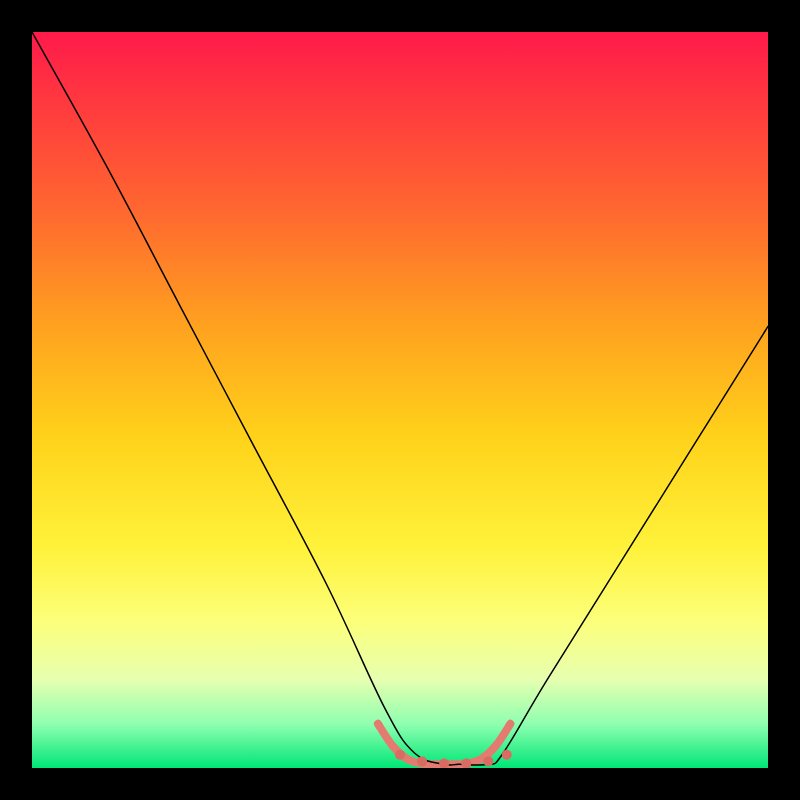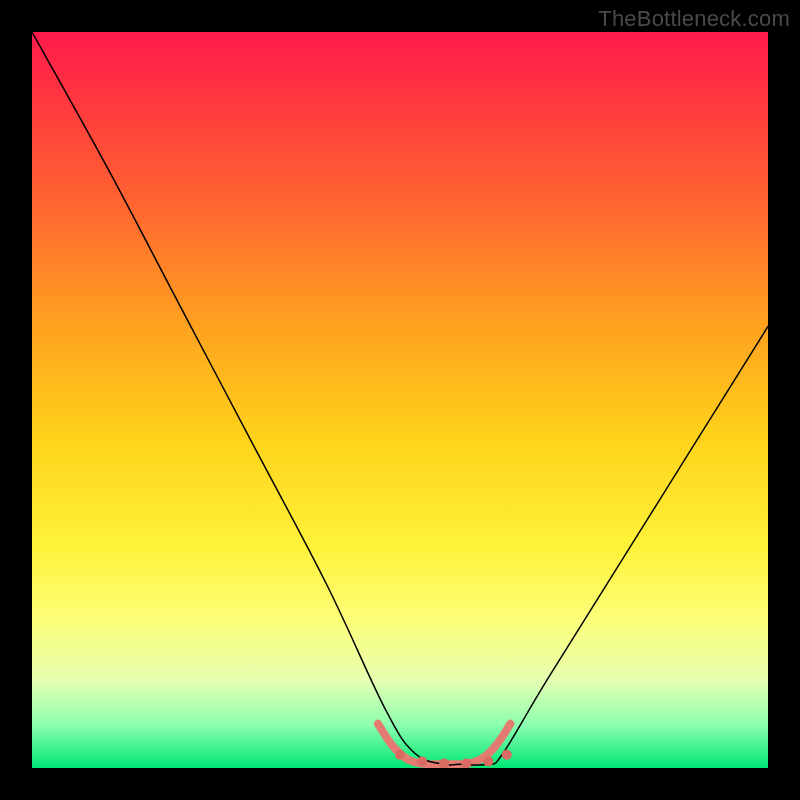--- a/index.html
+++ b/index.html
@@ -62,14 +62,13 @@
         <path d="M 345.91999999999996 691.84 C 348.5696 695.8144, 355.3408 707.5609599999999, 360.64 713.92 C 365.93919999999997 720.27904, 370.06080000000003 723.98848, 375.36 727.168 C 380.6592 730.34752, 384.78080000000006 730.6566399999999, 390.08000000000004 731.584 C 395.3792 732.51136, 399.5008 732.1875200000001, 404.8 732.32 C 410.0992 732.45248, 414.2208 732.45248, 419.52 732.32 C 424.81919999999997 732.1875200000001, 428.94079999999997 732.51136, 434.23999999999995 731.584 C 439.53919999999994 730.6566399999999, 443.6608 730.34752, 448.96 727.168 C 454.25919999999996 723.98848, 458.3808 720.27904, 463.68 713.92 C 468.9792 707.5609599999999, 475.7504 695.8144, 478.40000000000003 691.84" fill="none" stroke="#e37b71" stroke-width="8" stroke-linecap="round" stroke-linejoin="round"></path>
         <path d="M 0 0 C 13.248000000000001 23.846400000000003, 47.104000000000006 83.46240000000003, 73.60000000000001 132.48000000000002 C 100.096 181.4976, 120.70400000000002 221.9776, 147.20000000000002 272.32 C 173.69600000000003 322.6624, 194.30399999999997 361.8176, 220.79999999999998 412.16 C 247.296 462.5024, 270.5536 504.3072, 294.40000000000003 552 C 318.24640000000005 599.6928, 337.38239999999996 646.6496, 353.28 677.12 C 369.1776 707.5904, 372.1216 711.3439999999999, 382.72 721.28 C 393.31840000000005 731.216, 404.2112 730.3328, 412.16 732.32 C 420.10880000000003 734.3072000000001, 418.9312 732.32, 426.88 732.32 C 434.8288 732.32, 448.3712 734.3072000000001, 456.32 732.32 C 464.2688 730.3328, 460.44160000000005 736.5151999999999, 471.04 721.28 C 481.6384 706.0448, 494.00319999999994 682.1248, 515.1999999999999 647.6800000000001 C 536.3968 613.2352000000001, 562.3040000000001 572.3136, 588.8000000000001 529.92 C 615.296 487.52639999999997, 635.904 454.5536, 662.4 412.16 C 688.896 369.76640000000003, 722.752 315.59680000000003, 736 294.40000000000003" fill="none" stroke="#000000" stroke-width="1.5" stroke-linecap="round" stroke-linejoin="round"></path>
         <circle cx="368" cy="722.752" r="5" fill="#d96b63"></circle>
         <circle cx="390.08000000000004" cy="729.376" r="5" fill="#d96b63"></circle>
         <circle cx="412.16" cy="731.584" r="5" fill="#d96b63"></circle>
         <circle cx="434.23999999999995" cy="731.584" r="5" fill="#d96b63"></circle>
         <circle cx="456.32" cy="729.376" r="5" fill="#d96b63"></circle>
         <circle cx="474.72" cy="722.752" r="5" fill="#d96b63"></circle>
       </svg>
   </div>
-  <div class="watermark">TheBottleneck.com</div>
 </div>
 
 </body></html>

